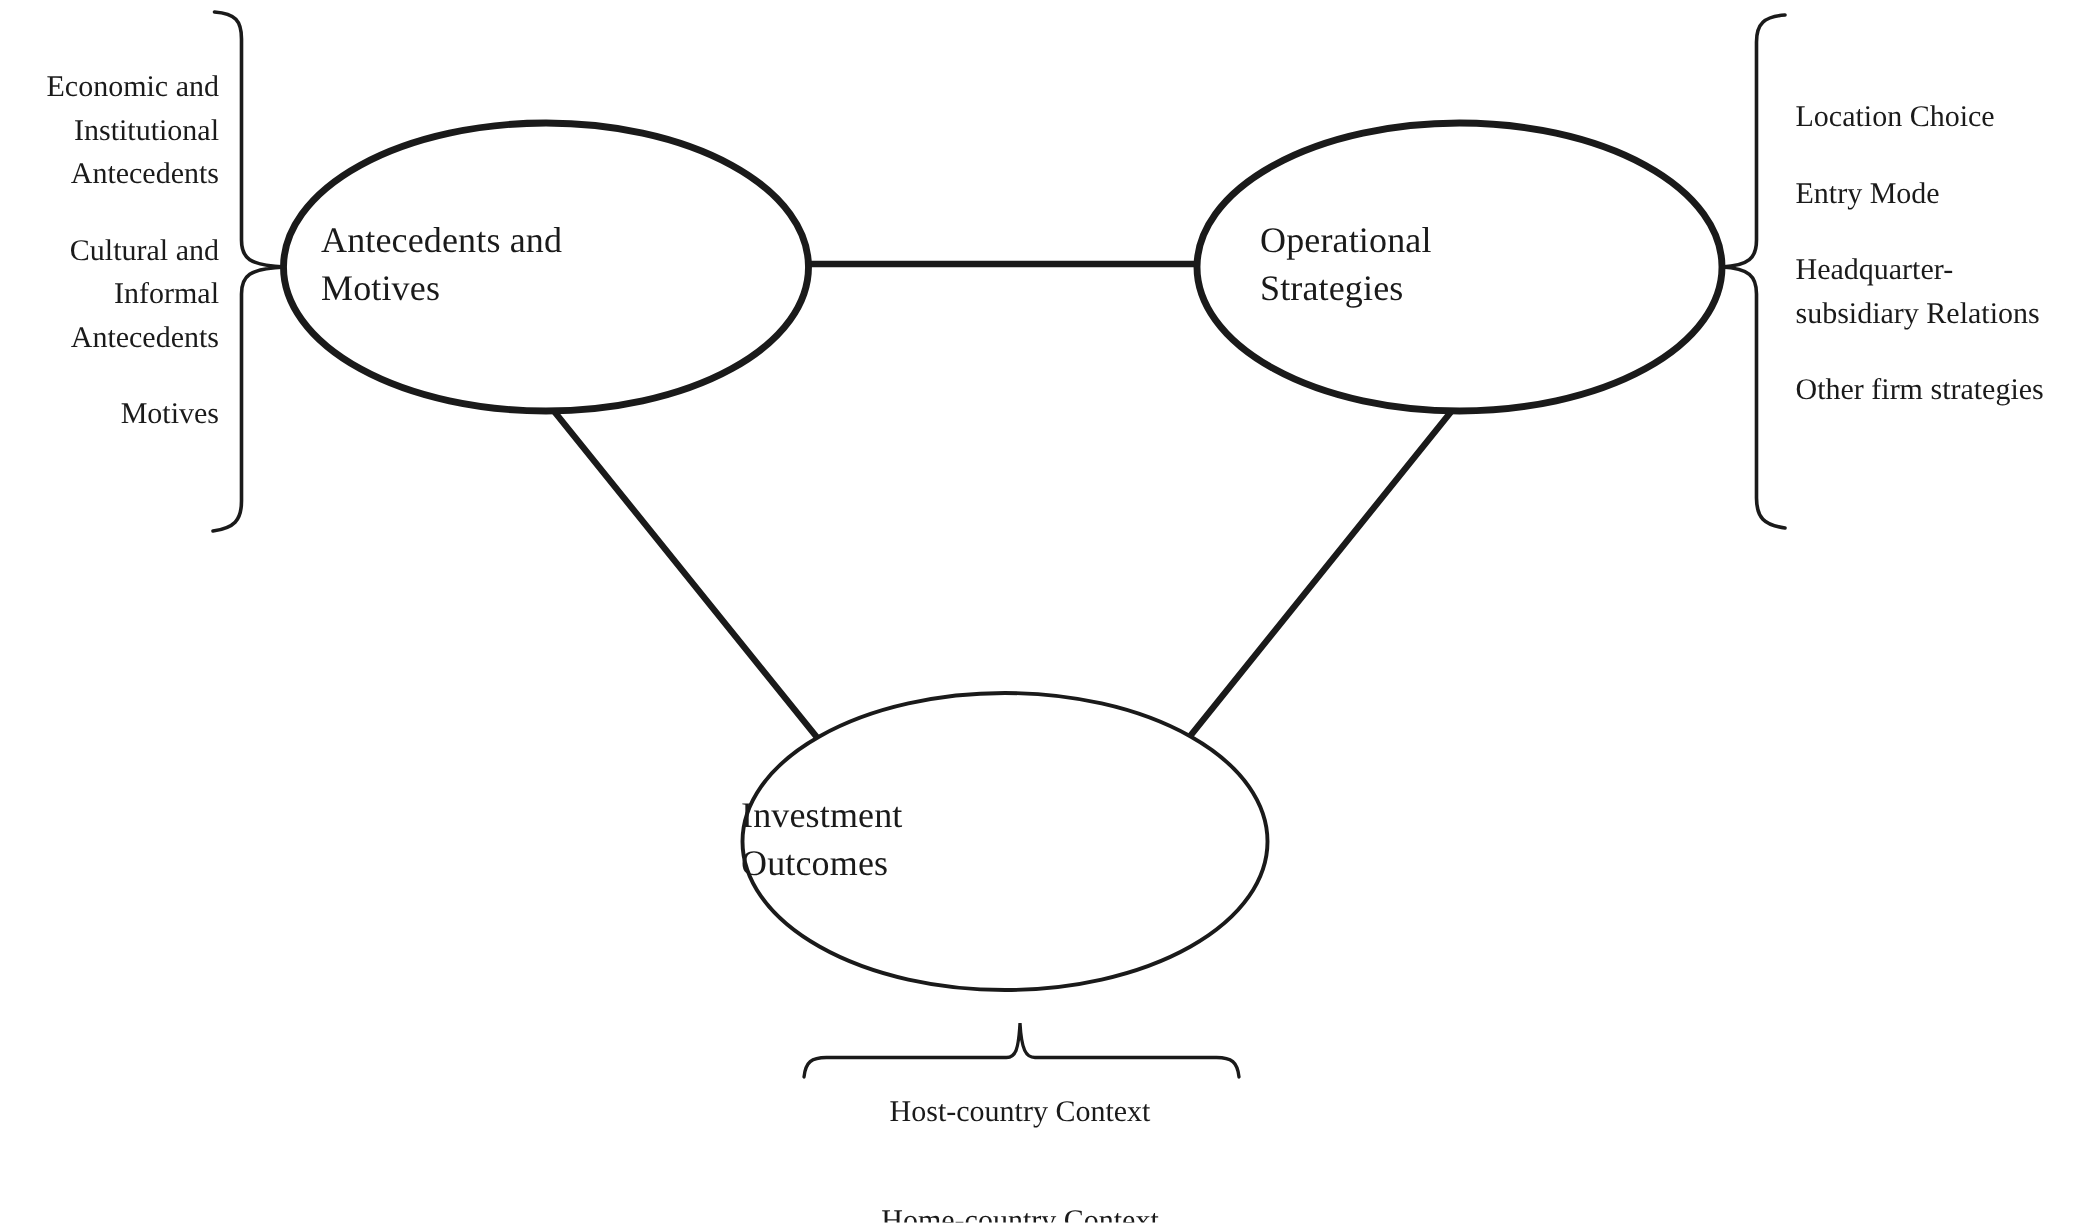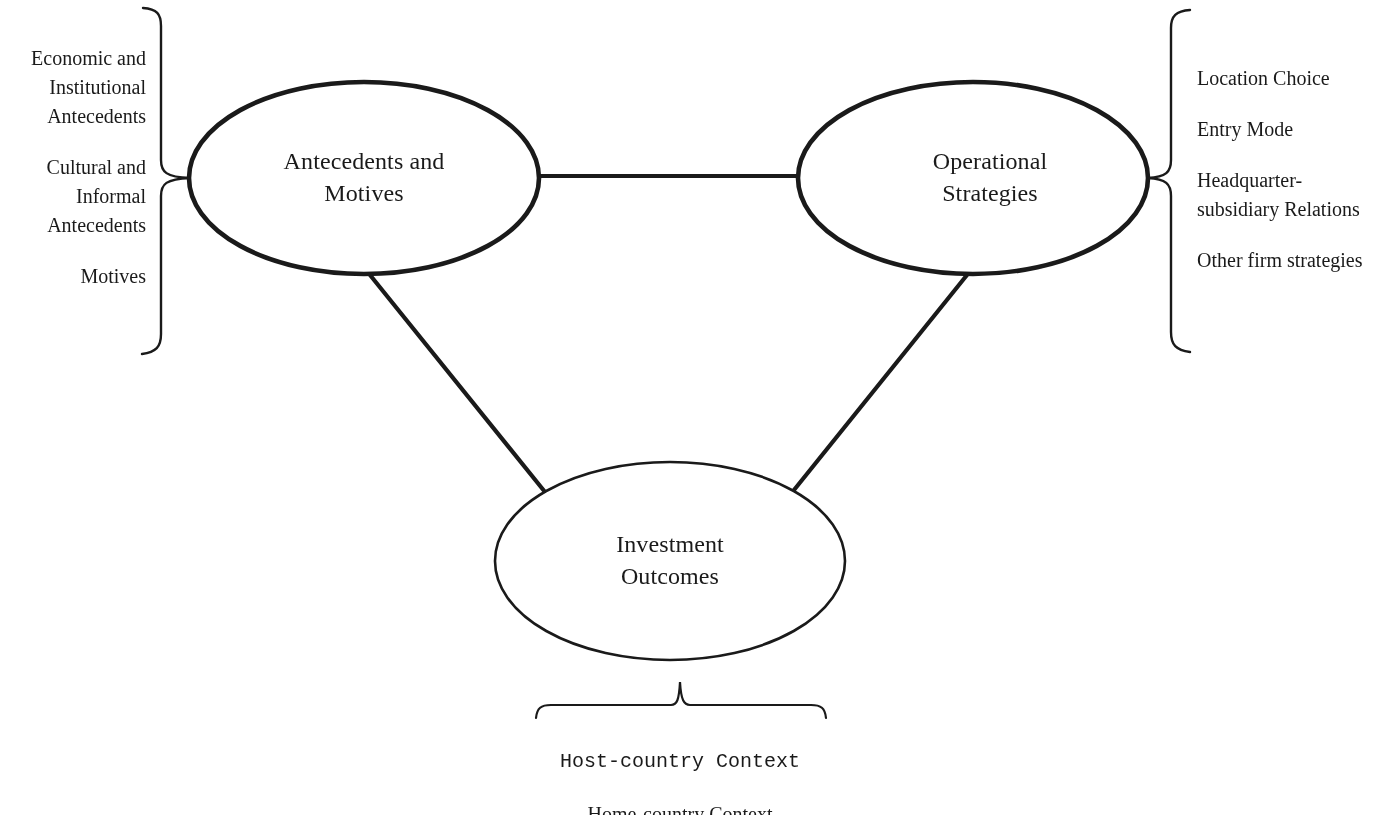--- a/index.html
+++ b/index.html
@@ -23,21 +23,20 @@
   }
   #figure-svg {
     position: absolute;
     top: 0;
     left: 0;
     width: 1400px;
     height: 815px;
   }
   .node-label {
     position: absolute;
-    text-align: center;
     font-size: 24px;
     line-height: 1.32;
     color: #1a1a1a;
     white-space: pre-line;
     letter-spacing: 0.1px;
   }
   .side-list {
     position: absolute;
     font-size: 20px;
     line-height: 1.45;
@@ -63,21 +62,21 @@
     text-align: left;
   }
   .context-label {
     position: absolute;
     font-size: 20px;
     text-align: center;
     color: #1a1a1a;
     width: 420px;
     left: 470px;
   }
-  #host-context { top: 750px; font-family: Liberation Mono, monospace; }
+  #host-context { top: 730px; }
   #home-context { top: 803px; }
 </style>
 </head>
 <body>
 
 <div id="canvas">
 
   <svg id="figure-svg" viewBox="0 0 1400 815" xmlns="http://www.w3.org/2000/svg">
 
     <g fill="none" stroke="#1a1a1a" stroke-linecap="round">
@@ -123,21 +122,21 @@
     </g>
 
   </svg>
 
   <div class="node-label" style="left:214px; top:146px; width:300px;">Antecedents and
 Motives</div>
 
   <div class="node-label" style="left:840px; top:146px; width:300px;">Operational
 Strategies</div>
 
-  <div class="node-label" style="left:520px; top:529px; width:300px;">Investment
+  <div class="node-label" style="left:494px; top:529px; width:300px;">Investment
 Outcomes</div>
 
   <div class="side-list" id="left-list">
     <div class="entry">Economic and
 Institutional
 Antecedents</div>
     <div class="entry">Cultural and
 Informal
 Antecedents</div>
     <div class="entry">Motives</div>

